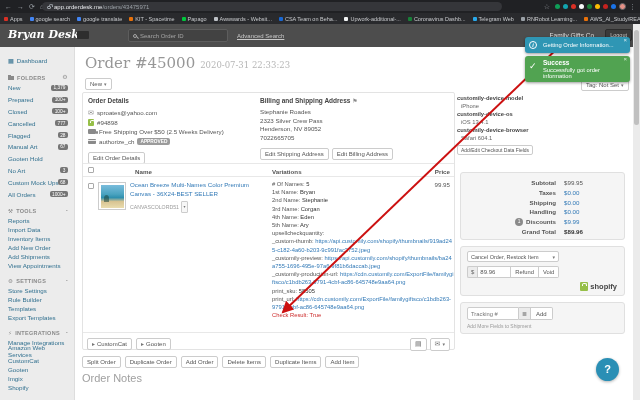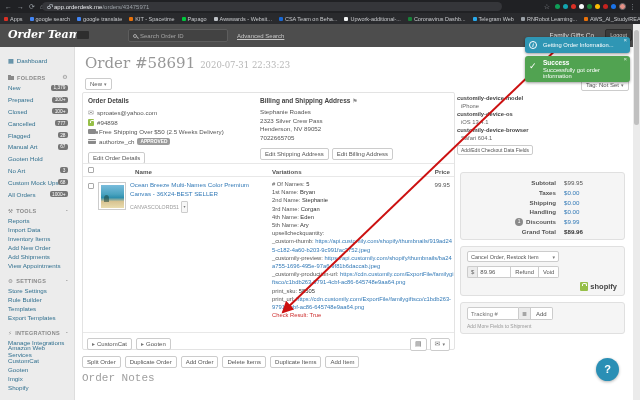--- a/index.html
+++ b/index.html
@@ -119,21 +119,21 @@
   .var-line.alert, .var-line.alert .v-label{ color:#cc2a2a;}
   .item-price{ position:absolute; right:4px; top:4px; color:#555; font-size:6.2px;}
 
   .send-row{ position:absolute; left:0; top:244px; width:100%; height:14px; padding:0 4px; display:flex; align-items:center; gap:4px;}
   .plane{ color:#777; font-size:6px;}
   .row-icons{ position:absolute; right:4px; top:1px; display:flex; gap:3px;}
   .ic-print{ color:#777; font-size:7px;}
   .ic-mail{ color:#777; font-size:7px;}
 
   .action-row{ position:absolute; left:82px; top:356px; display:flex; gap:4px; z-index:1;}
-  .notes-heading{ position:absolute; left:82px; top:372px; font-family:Liberation Mono, monospace; color:#a0a0a0; font-size:11px; z-index:1;}
+  .notes-heading{ position:absolute; left:82px; top:372px; font-family:Liberation Sans, sans-serif; color:#a0a0a0; font-size:11px; z-index:1;}
 
   
   .panel{ position:absolute; background:#f5f5f5; border:1px solid #e0e0e0; border-radius:3px; z-index:1;}
   .totals-panel{ left:460px; top:172px; width:165px; height:68px; padding:5px 8px;}
   .t-row{ display:flex; justify-content:flex-end; align-items:center; height:9.7px;}
   .t-badge{ background:#8a8a8a; color:#fff; border-radius:50%; width:8px; height:8px; font-size:4.8px; text-align:center; line-height:8px; margin-right:3px;}
   .t-label{ font-weight:bold; color:#555; font-size:6.2px;}
   .t-value{ width:52px; margin-left:8px; color:#555; font-size:6.2px;}
   .t-value.blue{ color:#337ab7;}
   .t-value.tbold{ color:#333; font-weight:bold;}
@@ -239,21 +239,21 @@
       <span class="bm-dot" style="background: rgb(154, 160, 166);"></span>
       <span class="bm-label">RNRobot Learning...</span>
     </span>
     <span class="bm">
       <span class="bm-dot" style="background: rgb(232, 113, 10);"></span>
       <span class="bm-label">AWS_AI_Study/REA...</span>
     </span>
   </div>
 
 <div class="od-header">
-  <span class="od-logo">Order Team</span>
+  <span class="od-logo">Bryan Desk</span>
   <span class="od-badge"></span>
   <div class="od-search">
     <span class="mag"></span>
     <span class="od-search-txt">Search Order ID</span>
   </div>
   <span class="adv-link">Advanced Search</span>
   <span class="store-name">Family Gifts Co</span>
   <button class="logout-btn">Logout</button>
 </div>
 
@@ -382,21 +382,21 @@
       <div class="nav-item">
         <span class="side-link">Imgix</span>
       </div>
       <div class="nav-item">
         <span class="side-link">Shopify</span>
       </div>
     </div>
 </div>
 
 <div class="page-title">
-  <span>Order #58691</span><span class="page-date">2020-07-31 22:33:23</span>
+  <span>Order #45000</span><span class="page-date">2020-07-31 22:33:23</span>
 </div>
 <button class="btn btn-new">
   <span>New</span>
     <span class="caret uicon">▾</span>
 </button>
 <button class="btn tag-btn">
   <span>Tag: Not Set</span>
     <span class="caret uicon">▾</span>
 </button>
 

